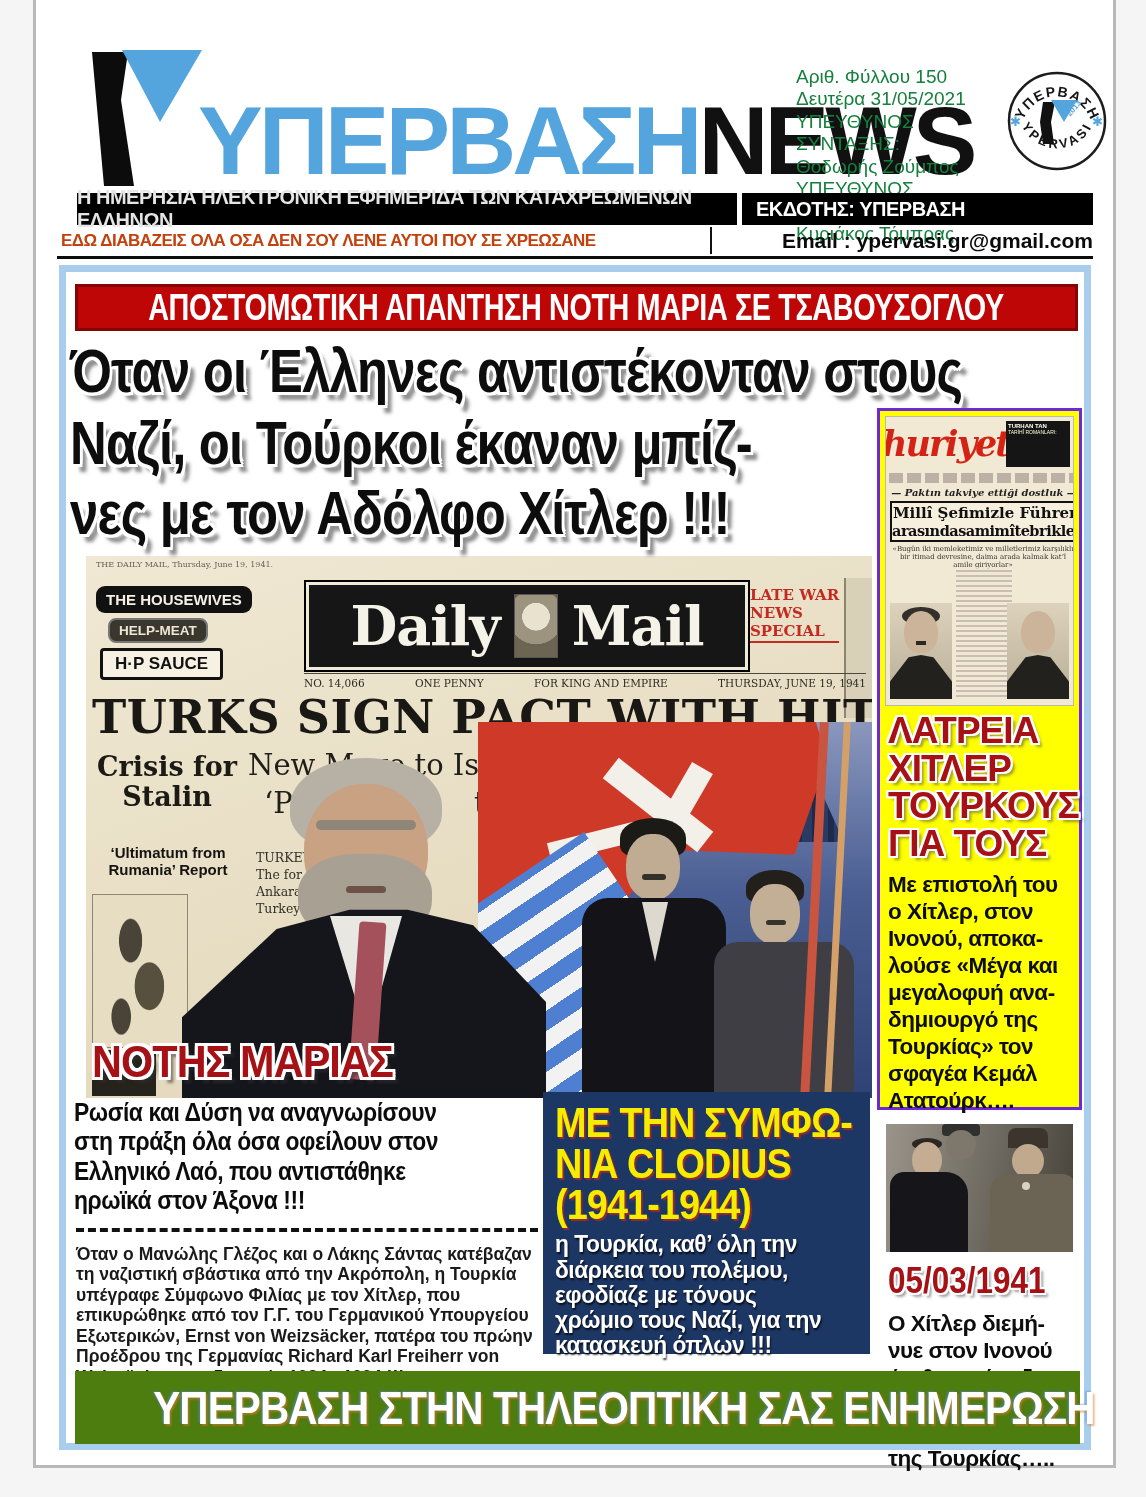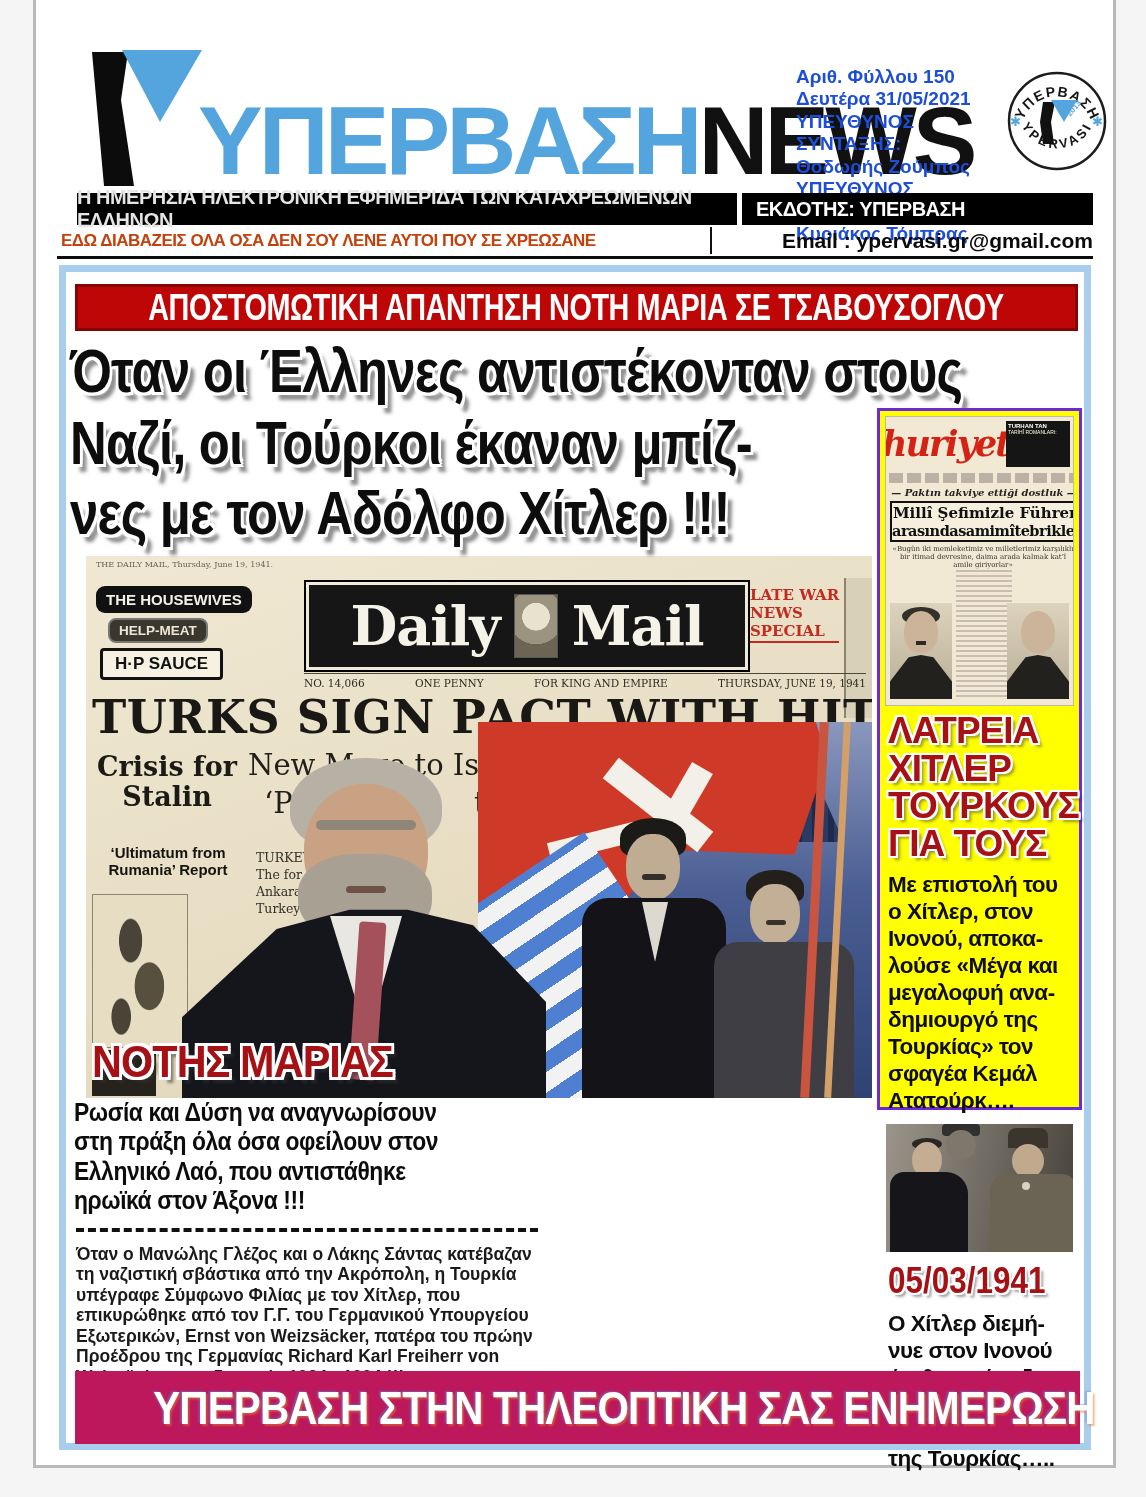--- a/index.html
+++ b/index.html
@@ -5,21 +5,21 @@
   html,body{margin:0;padding:0;background:#f5f5f5;font-family:"Liberation Sans",sans-serif;}
   #canvas{position:relative;width:1146px;height:1497px;background:#f5f5f5;overflow:hidden;}
   .abs{position:absolute;}
   .page{position:absolute;left:33px;top:0;width:1083px;height:1468px;background:#fff;
         border-left:3px solid #b9b9b9;border-right:3px solid #b9b9b9;border-bottom:3px solid #b9b9b9;box-sizing:border-box;}
   .pre{white-space:pre-line;}
   
   .brandtext{left:198px;top:92px;font-size:97px;font-weight:bold;letter-spacing:-4px;white-space:nowrap;line-height:1;}
   .brand-blue{color:#54a4de;}
   .brand-black{color:#111;}
-  .pubinfo{left:796px;top:66px;width:215px;font-size:19px;font-weight:bold;line-height:1.18;color:#1d4ed8;}
+  .pubinfo{left:796px;top:66px;width:215px;font-size:19px;font-weight:normal;line-height:1.18;color:#15803d;}
   .blackbar{left:57px;top:193px;width:1036px;height:32px;display:flex;}
   .blackbar .cellL{flex:0 0 660px;background:#000;color:#e5e5e5;font-size:20px;font-weight:bold;
                    display:flex;align-items:center;letter-spacing:-0.5px;margin-left:20px;}
   .blackbar .gap{flex:0 0 5px;background:#fff;}
   .blackbar .cellR{flex:1;background:#000;color:#fff;font-size:20px;font-weight:bold;
                    display:flex;align-items:center;justify-content:space-between;padding:0 14px;letter-spacing:-0.5px;}
   .whitebar{left:57px;top:227px;width:1036px;height:27px;display:flex;align-items:center;}
   .whitebar .tagL{flex:1;font-size:17px;font-weight:bold;color:#c2410c;padding-left:4px;letter-spacing:-0.5px;}
   .whitebar .tagR{border-left:2px solid #111;padding-left:70px;font-size:21px;font-weight:bold;color:#0b0b0b;height:100%;display:flex;align-items:center;}
   .toprule{left:57px;top:256px;width:1036px;height:3px;background:#0c0c0c;}
@@ -144,21 +144,21 @@
              transform:scaleX(0.88);transform-origin:left top;z-index:6;}
   .dashes{left:76px;top:1228px;width:462px;border-top:4px dashed #111;z-index:6;}
   .mbody{left:76px;top:1244px;width:475px;font-size:17.5px;font-weight:bold;color:#1a1a1a;line-height:1.17;z-index:6;}
   
   .clodius{left:543px;top:1092px;width:327px;height:262px;background:#1d3765;z-index:6;padding:10px 12px;box-sizing:border-box;}
   .clod-head{font-size:42px;font-weight:bold;color:#f6ec00;line-height:0.98;letter-spacing:-1px;white-space:nowrap;
              text-shadow:2px 2px 1px rgba(170,40,40,.85);transform:scaleX(0.9);transform-origin:left top;}
   .clod-body{margin-top:6px;font-size:24px;font-weight:bold;color:#fff;line-height:1.05;letter-spacing:-0.5px;
              text-shadow:1px 2px 2px rgba(0,0,0,.8);transform:scaleX(0.95);transform-origin:left top;width:330px;}
   
-  .tvbanner{left:75px;top:1371px;width:1005px;height:73px;background:#be185d;display:flex;align-items:center;z-index:6;}
+  .tvbanner{left:75px;top:1371px;width:1005px;height:73px;background:#4d7c0f;display:flex;align-items:center;z-index:6;}
   .tvtext{flex:1;text-align:center;color:#fff;font-size:46px;font-weight:bold;letter-spacing:-1px;white-space:nowrap;
           transform:scaleX(0.88);transform-origin:center;
           text-shadow:2px 2px 2px rgba(225,120,40,.55),-2px -1px 2px rgba(80,140,220,.5);}
 </style>
 </head>
 <body>
 
 <div id="canvas">
   <div class="page"></div>
 
@@ -366,20 +366,30 @@
 ηρωϊκά στον Άξονα !!!</div>
   <div class="abs dashes"></div>
   <div class="abs mbody pre">Όταν ο Μανώλης Γλέζος και ο Λάκης Σάντας κατέβαζαν
 τη ναζιστική σβάστικα από την Ακρόπολη, η Τουρκία
 υπέγραφε Σύμφωνο Φιλίας με τον Χίτλερ, που
 επικυρώθηκε από τον Γ.Γ. του Γερμανικού Υπουργείου
 Εξωτερικών, Ernst von Weizsäcker, πατέρα του πρώην
 Προέδρου της Γερμανίας Richard Karl Freiherr von
 Weizsäcker, την δεκαετία 1984 - 1994 !!!</div>
 
+  <div class="abs clodius">
+    <div class="clod-head">ΜΕ ΤΗΝ ΣΥΜΦΩ-</div>
+    <div class="clod-head">ΝΙΑ CLODIUS</div>
+    <div class="clod-head">(1941-1944)</div>
+    <div class="clod-body pre">η Τουρκία, καθ’ όλη την
+διάρκεια του πολέμου,
+εφοδίαζε με τόνους
+χρώμιο τους Ναζί, για την
+κατασκευή όπλων !!!</div>
+  </div>
 
   <div class="abs tvbanner">
     <svg style="margin-left:14px;" width="62" height="60" viewBox="0 0 62 60">
       <rect x="2" y="2" width="58" height="56" rx="12" fill="#0a0a0a" stroke="#57a8e8" stroke-width="3"></rect>
       <path d="M 22 14 A 12 12 0 0 1 40 14" fill="none" stroke="#e8e8e8" stroke-width="2.5"></path>
       <path d="M 26 17 A 7 7 0 0 1 36 17" fill="none" stroke="#e8e8e8" stroke-width="2.5"></path>
       <polygon points="22,22 50,22 36,44" fill="#57a8e8"></polygon>
       <polygon points="16,22 28,22 24,40 26,54 16,54 14,38" fill="#e9e9e9"></polygon>
       <text x="33" y="42" font-size="13" font-weight="bold" fill="#8fc6f0" font-family="Liberation Sans,sans-serif">tv</text>
     </svg>

